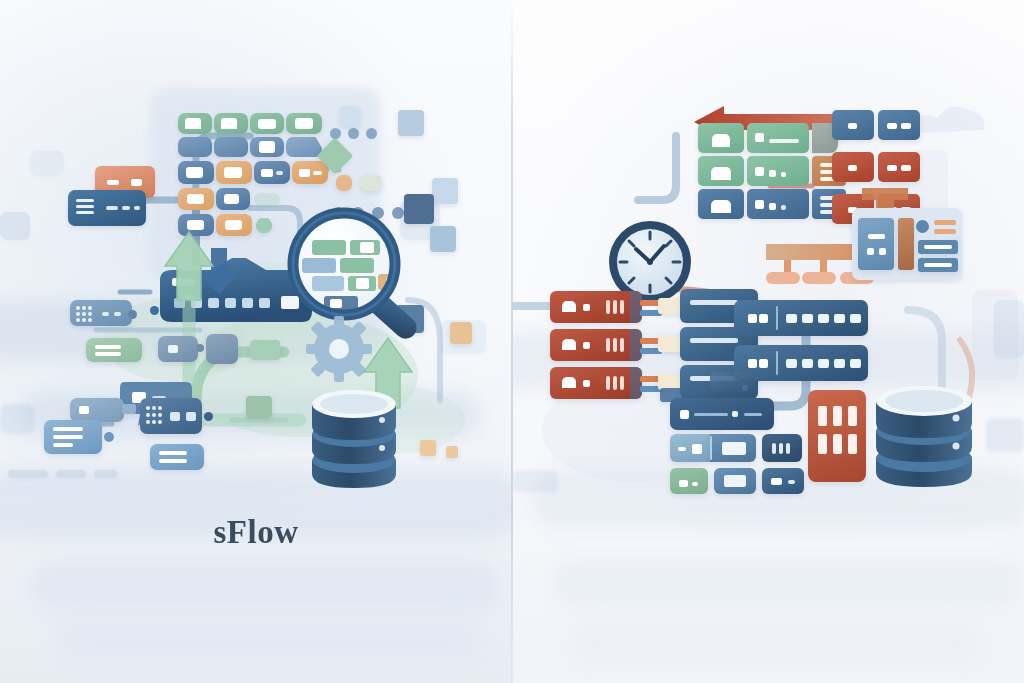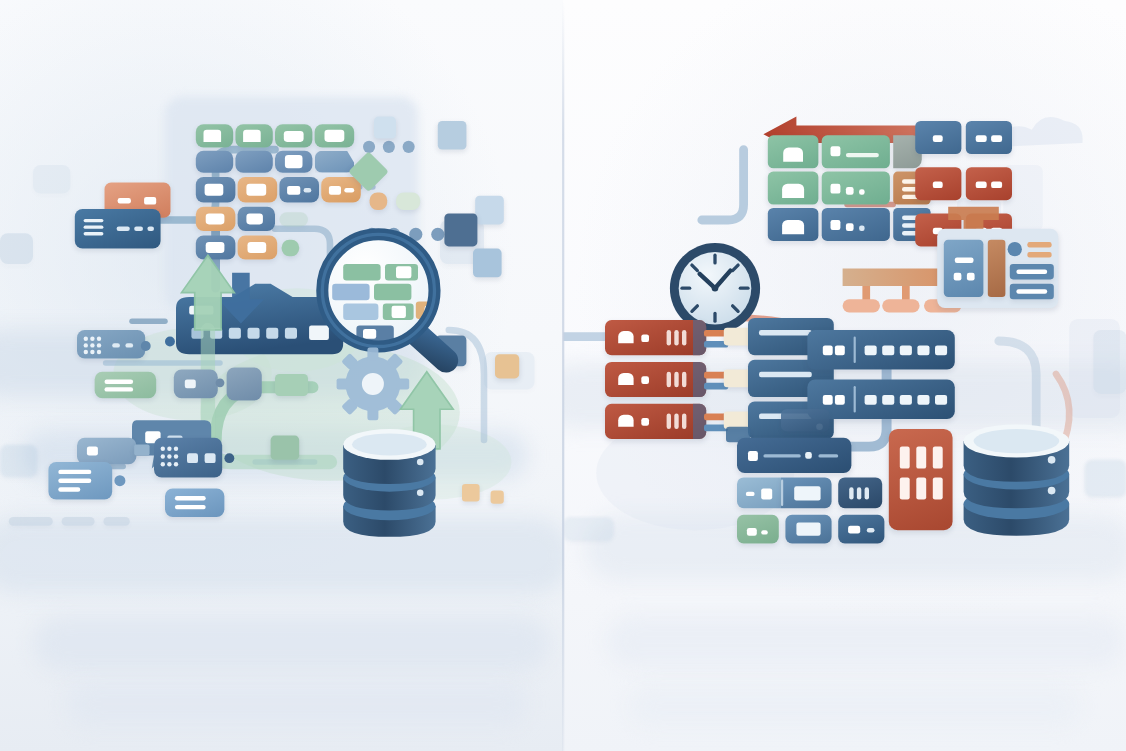--- a/index.html
+++ b/index.html
@@ -349,20 +349,21 @@
       <div class="node" style="left:246px;top:396px;width:26px;height:22px;background:#9ac3aa;border-radius:4px;"></div>
       <div class="node" style="left:250px;top:340px;width:30px;height:20px;background:#a6cfb6;border-radius:4px;"></div>
       <div class="node faint" style="left:8px;top:470px;width:40px;height:8px;background:#a9bfd3;border-radius:4px;"></div>
       <div class="node faint" style="left:56px;top:470px;width:30px;height:8px;background:#a9bfd3;border-radius:4px;"></div>
       <div class="node faint" style="left:94px;top:470px;width:24px;height:8px;background:#a9bfd3;border-radius:4px;"></div>
     </div>
 
     <div class="node fainter" style="left:0px;top:212px;width:30px;height:28px;background:#7aa0c2;"></div>
     <div class="node fainter blurred" style="left:0px;top:404px;width:34px;height:30px;background:#8aaecd;"></div>
 
+    <div class="label" id="label-sflow" style="color: rgb(58, 76, 94);">sFlow</div>
   </div>
 
   <div class="panel" id="panel-right">
 
     <div class="wash" style="left:-20px;top:330px;width:560px;height:60px;background:rgba(216,224,236,.45);"></div>
     <div class="wash" style="left:20px;top:468px;width:500px;height:60px;background:rgba(221,229,240,.5);"></div>
     <div class="wash" style="left:40px;top:560px;width:470px;height:46px;background:rgba(228,234,243,.5);"></div>
     <div class="wash" style="left:60px;top:624px;width:410px;height:36px;background:rgba(232,237,245,.5);"></div>
 
     <svg style="left:0;top:0;" width="512" height="683">

